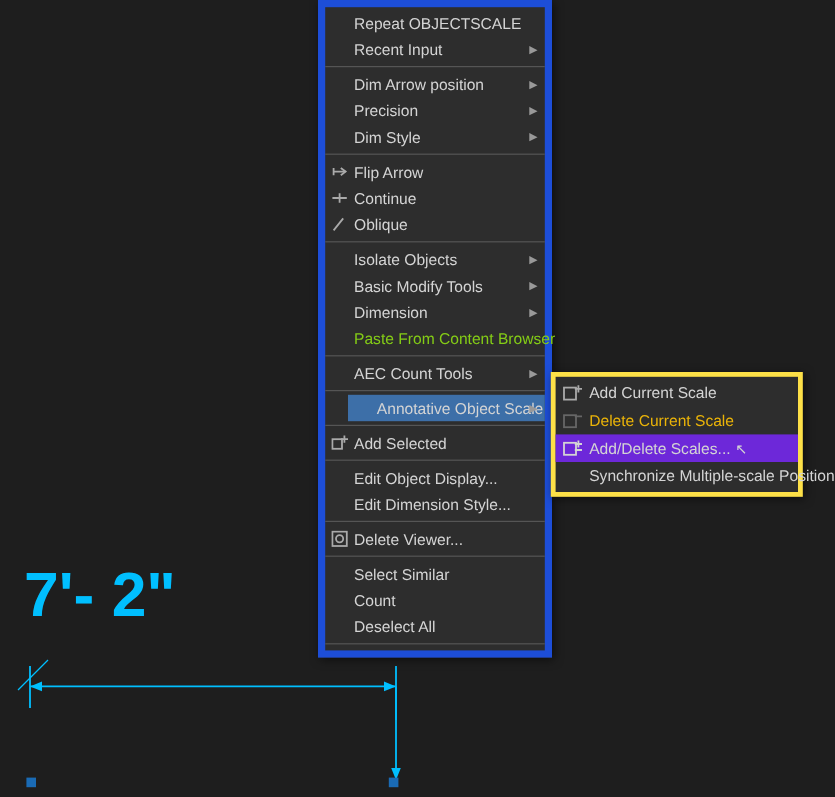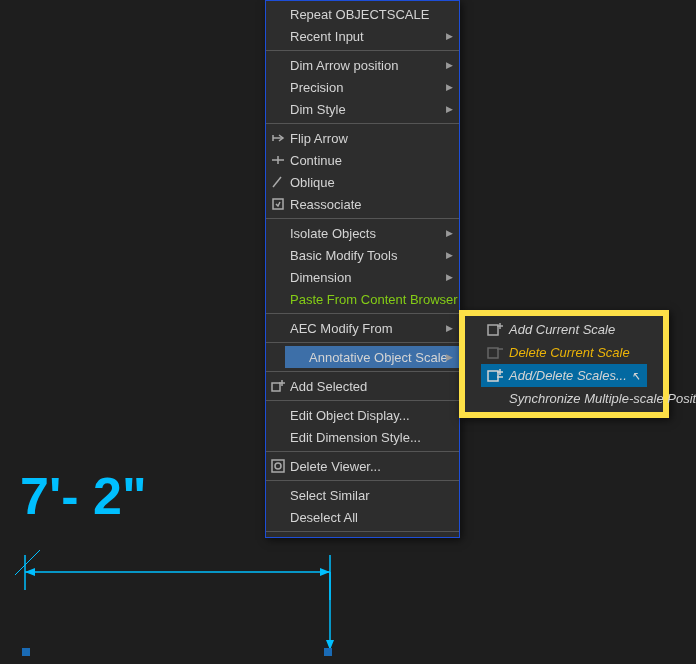--- a/index.html
+++ b/index.html
@@ -53,21 +53,21 @@
       left: 265px;
       top: 0px;
       display: flex;
       flex-direction: row;
       align-items: flex-start;
     }
 
     .context-menu {
       width: 195px;
       background: #2d2d2d;
-      border: 1px solid #1d4ed8;
+      border: 6px solid #1d4ed8;
       box-shadow: 2px 2px 8px rgba(0,0,0,0.6);
       padding: 2px 0;
       position: relative;
     }
 
     .menu-item {
       display: flex;
       align-items: center;
       padding: 3px 8px 3px 24px;
       cursor: pointer;
@@ -107,27 +107,26 @@
     .menu-separator {
       height: 1px;
       background: #555;
       margin: 3px 0;
     }
 
     
     .submenu {
       width: 210px;
       background: #2d2d2d;
-      border: 6px solid #fde047;
+      border: 4px solid #fde047;
       box-shadow: 2px 2px 8px rgba(0,0,0,0.6);
-      padding: 2px 16px;
+      padding: 2px 0;
       position: absolute;
       left: 194px;
       top: 310px;
-      font-style: italic;
     }
 
     .submenu-item {
       display: flex;
       align-items: center;
       padding: 4px 8px 4px 28px;
       cursor: pointer;
       position: relative;
       color: #d4d4d4;
       white-space: nowrap;
@@ -236,50 +235,41 @@
     <div class="menu-item">
       <span class="icon">
         <svg width="14" height="14" viewBox="0 0 14 14">
             <line x1="2" y1="12" x2="10" y2="2" stroke="#aaa" stroke-width="1.5"></line>
           </svg>
       </span>
       <span>Oblique</span>
     </div>
 
 
-    <div class="menu-item">
-      <span class="icon">
-        <svg width="14" height="14" viewBox="0 0 14 14">
-            <rect x="2" y="2" width="10" height="10" fill="none" stroke="#aaa" stroke-width="1.5"></rect>
-            <polyline points="5,7 7,9 9,5" fill="none" stroke="#aaa" stroke-width="1.5"></polyline>
-          </svg>
-      </span>
-      <span>Reassociate</span>
-    </div>
     <div class="menu-separator"></div>
 
     <div class="menu-item has-submenu">
       <span>Isolate Objects</span>
     </div>
 
     <div class="menu-item has-submenu">
       <span>Basic Modify Tools</span>
     </div>
 
     <div class="menu-item has-submenu">
       <span>Dimension</span>
     </div>
 
     <div class="menu-item disabled">
       <span>Paste From Content Browser</span>
     </div>
     <div class="menu-separator"></div>
 
     <div class="menu-item has-submenu">
-      <span>AEC Modify From</span>
+      <span>AEC Count Tools</span>
     </div>
     <div class="menu-separator"></div>
 
     <div class="menu-item has-submenu active-submenu" style="background:#3d6fa8;margin-left:19px;">
       <span>Annotative Object Scale</span>
     </div>
     <div class="menu-separator"></div>
 
     <div class="menu-item">
       <span class="icon">
@@ -310,20 +300,23 @@
           </svg>
       </span>
       <span>Delete Viewer...</span>
     </div>
     <div class="menu-separator"></div>
 
     <div class="menu-item">
       <span>Select Similar</span>
     </div>
 
+    <div class="menu-item">
+      <span>Count</span>
+    </div>
 
     <div class="menu-item">
       <span>Deselect All</span>
     </div>
     <div class="menu-separator"></div>
 
   </div>
 
   <div class="submenu">
 
@@ -341,21 +334,21 @@
     <div class="submenu-item disabled">
       <span class="s-icon">
         <svg width="16" height="16" viewBox="0 0 16 16">
             <rect x="1" y="3" width="10" height="10" fill="none" stroke="#666" stroke-width="1.5"></rect>
             <line x1="10" y1="4" x2="16" y2="4" stroke="#666" stroke-width="1.5"></line>
           </svg>
       </span>
       <span>Delete Current Scale</span>
     </div>
 
-    <div class="submenu-item" style="background:#0369a1;">
+    <div class="submenu-item" style="background:#6d28d9;">
       <span class="s-icon">
         <svg width="16" height="16" viewBox="0 0 16 16">
             <rect x="1" y="3" width="10" height="10" fill="none" stroke="#d4d4d4" stroke-width="1.5"></rect>
             <line x1="13" y1="1" x2="13" y2="7" stroke="#d4d4d4" stroke-width="1.5"></line>
             <line x1="10" y1="4" x2="16" y2="4" stroke="#d4d4d4" stroke-width="1.5"></line>
             <line x1="10" y1="9" x2="16" y2="9" stroke="#d4d4d4" stroke-width="1.5"></line>
           </svg>
       </span>
       <span>Add/Delete Scales...</span>
 

